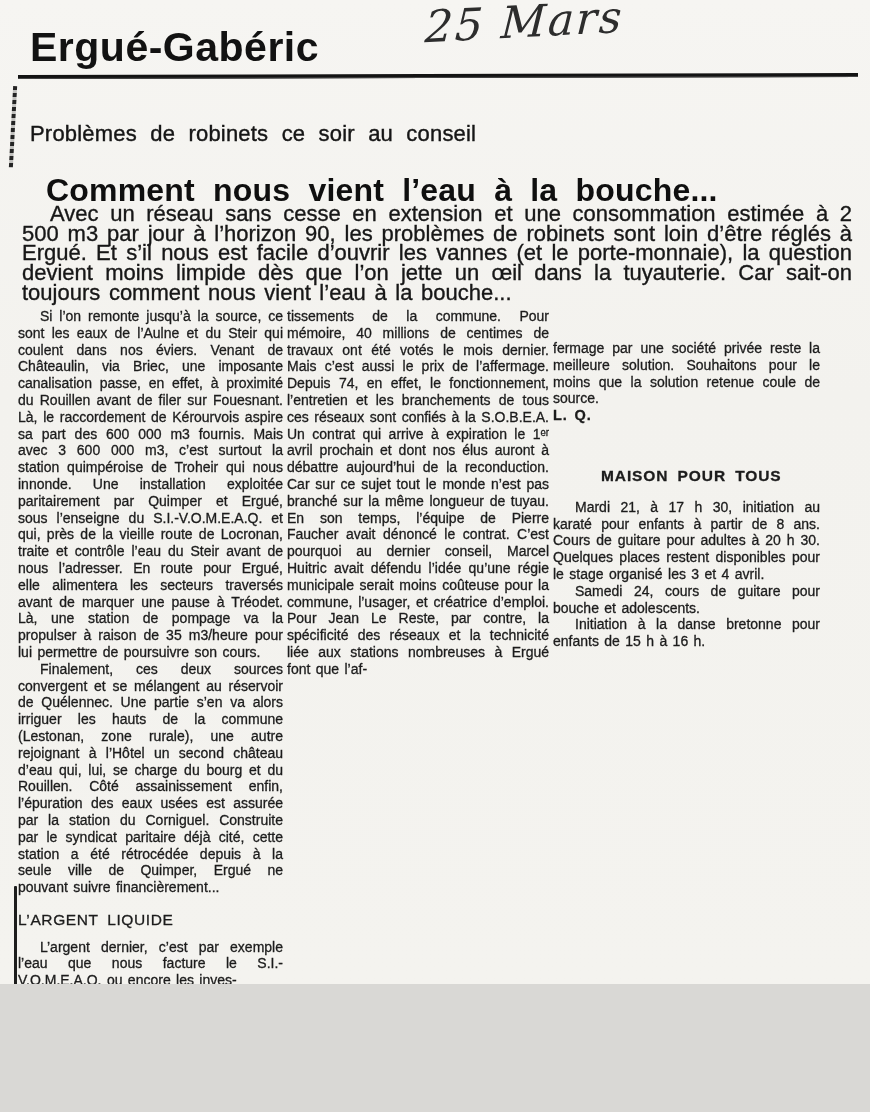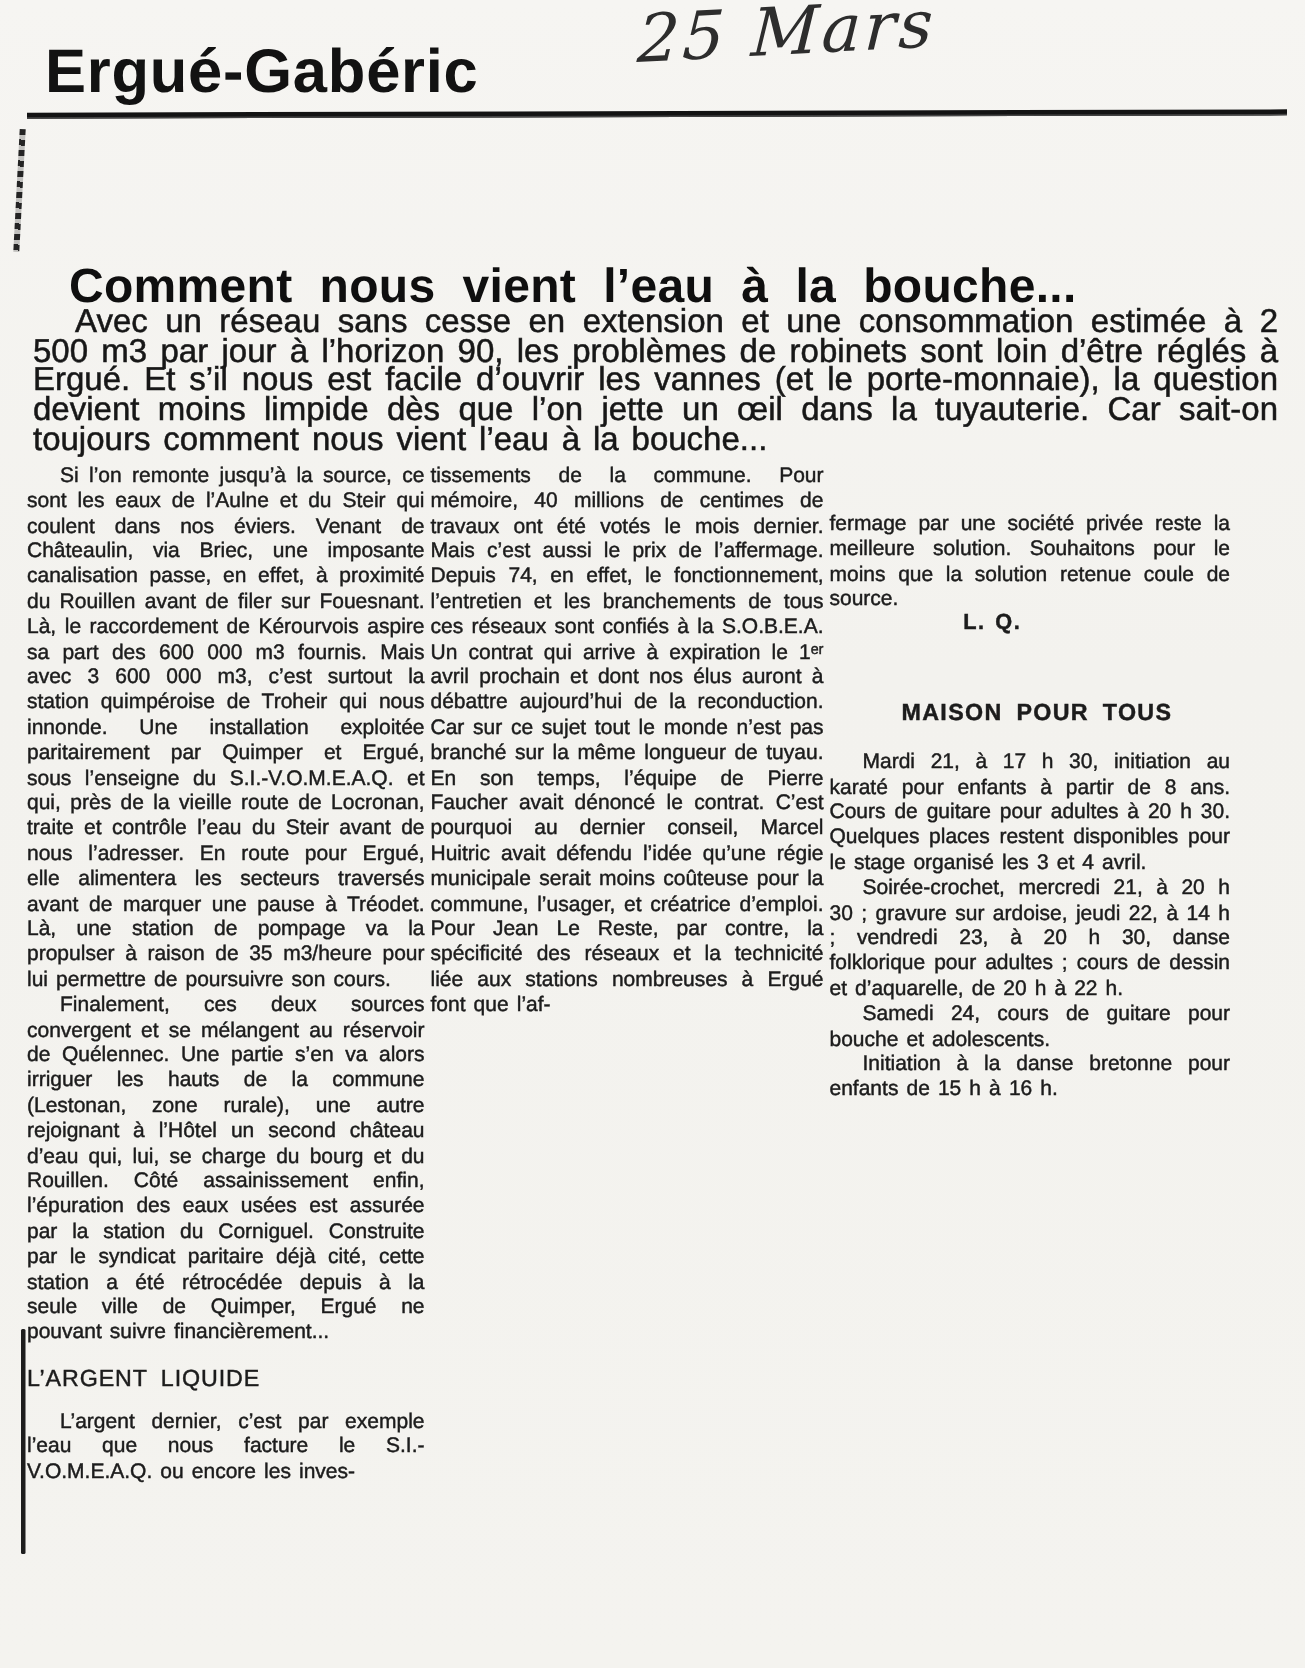--- a/index.html
+++ b/index.html
@@ -1,19 +1,19 @@
 <!DOCTYPE html>
 <html><head>
 <meta charset="utf-8">
 <style>
   html, body { margin: 0; padding: 0; background: #d9d8d5; }
   .page {
     position: relative;
     width: 870px;
-    height: 1112px;
+    height: 984px;
     background: #f4f3f0;
     background-image: linear-gradient(180deg, #f6f5f2 0%, #f3f2ee 40%, #f4f3ef 100%);
     font-family: "Liberation Sans", sans-serif;
     color: #1b1b1b;
     overflow: hidden;
   }
   .ink { -webkit-text-stroke: 0.3px #1b1b1b; }
 
   .section-title {
     position: absolute; left: 30px; top: 24px;
@@ -63,21 +63,21 @@
   .col-3 { width: 267px; margin-top: 32px; }
   .col p { margin: 0; word-spacing: 1.5px; }
   .col p.indent { text-indent: 22px; }
 
   .subhead {
     margin: 16px 0 10px 0; text-align: left;
     font-size: 15.5px; font-weight: normal; letter-spacing: 0.6px;
     word-spacing: 4px;
   }
   .signature {
-    text-align: center; padding-right: 50px;
+    text-align: left; padding-right: 50px;
     font-weight: bold; font-size: 14.5px; margin-top: 2px;
     letter-spacing: 1px;
   }
   .mpt-heading {
     margin: 44px 0 14px 0;
     font-size: 15.5px; font-weight: bold; letter-spacing: 0.9px;
     word-spacing: 4px; text-align: left; padding-left: 48px;
   }
 
   
@@ -98,20 +98,21 @@
 
   <div class="mark-top"></div>
   <div class="mark-left"></div>
 
   <h1 class="section-title">Ergué-Gabéric</h1>
 
   <div class="handwriting">25 Mars</div>
 
   <div class="header-rule"></div>
 
+  <p class="kicker">Problèmes de robinets ce soir au conseil</p>
 
   <h2 class="headline">Comment nous vient l’eau à la bouche...</h2>
 
   <p class="lede">Avec un réseau sans cesse en extension et une consommation estimée à 2 500 m3 par jour à l’horizon 90, les problèmes de robinets sont loin d’être réglés à Ergué. Et s’il nous est facile d’ouvrir les vannes (et le porte-monnaie), la question devient moins limpide dès que l’on jette un œil dans la tuyauterie. Car sait-on toujours comment nous vient l’eau à la bouche...</p>
 
   <div class="columns">
 
     <div class="col col-1 ink">
       <p class="indent">Si l’on remonte jusqu’à la source, ce sont les eaux de l’Aulne et du Steir qui coulent dans nos éviers. Venant de Châteaulin, via Briec, une imposante canalisation passe, en effet, à proximité du Rouillen avant de filer sur Fouesnant. Là, le raccordement de Kérourvois aspire sa part des 600 000 m3 fournis. Mais avec 3 600 000 m3, c’est surtout la station quimpéroise de Troheir qui nous innonde. Une installation exploitée paritairement par Quimper et Ergué, sous l’enseigne du S.I.-V.O.M.E.A.Q. et qui, près de la vieille route de Locronan, traite et contrôle l’eau du Steir avant de nous l’adresser. En route pour Ergué, elle alimentera les secteurs traversés avant de marquer une pause à Tréodet. Là, une station de pompage va la propulser à raison de 35 m3/heure pour lui permettre de poursuivre son cours.</p>
       <p class="indent">Finalement, ces deux sources convergent et se mélangent au réservoir de Quélennec. Une partie s’en va alors irriguer les hauts de la commune (Lestonan, zone rurale), une autre rejoignant à l’Hôtel un second château d’eau qui, lui, se charge du bourg et du Rouillen. Côté assainissement enfin, l’épuration des eaux usées est assurée par la station du Corniguel. Construite par le syndicat paritaire déjà cité, cette station a été rétrocédée depuis à la seule ville de Quimper, Ergué ne pouvant suivre financièrement...</p>
@@ -121,19 +122,18 @@
 
     <div class="col col-2 ink">
       <p>tissements de la commune. Pour mémoire, 40 millions de centimes de travaux ont été votés le mois dernier. Mais c’est aussi le prix de l’affermage. Depuis 74, en effet, le fonctionnement, l’entretien et les branchements de tous ces réseaux sont confiés à la S.O.B.E.A. Un contrat qui arrive à expiration le 1ᵉʳ avril prochain et dont nos élus auront à débattre aujourd’hui de la reconduction. Car sur ce sujet tout le monde n’est pas branché sur la même longueur de tuyau. En son temps, l’équipe de Pierre Faucher avait dénoncé le contrat. C’est pourquoi au dernier conseil, Marcel Huitric avait défendu l’idée qu’une régie municipale serait moins coûteuse pour la commune, l’usager, et créatrice d’emploi. Pour Jean Le Reste, par contre, la spécificité des réseaux et la technicité liée aux stations nombreuses à Ergué font que l’af-</p>
     </div>
 
     <div class="col col-3 ink">
       <p>fermage par une société privée reste la meilleure solution. Souhaitons pour le moins que la solution retenue coule de source.</p>
       <p class="signature">L. Q.</p>
       <h3 class="mpt-heading">MAISON POUR TOUS</h3>
       <p class="indent">Mardi 21, à 17 h 30, initiation au karaté pour enfants à partir de 8 ans. Cours de guitare pour adultes à 20 h 30. Quelques places restent disponibles pour le stage organisé les 3 et 4 avril.</p>
-      <p class="indent">Soirée-crochet, mercredi 21, à 20 h 30 ; gravure sur ardoise, jeudi 22, à 14 h ; vendredi 23, à 20 h 30, danse folklorique pour adultes ; cours de dessin et d’aquarelle, de 20 h à 22 h.</p>
       <p class="indent">Samedi 24, cours de guitare pour bouche et adolescents.</p>
       <p class="indent">Initiation à la danse bretonne pour enfants de 15 h à 16 h.</p>
     </div>
 
   </div>
 </div>
 
 </body></html>

